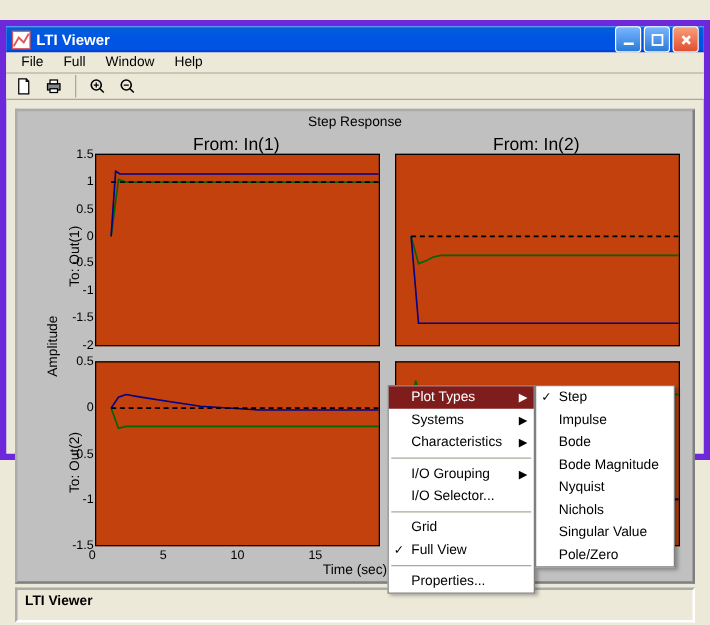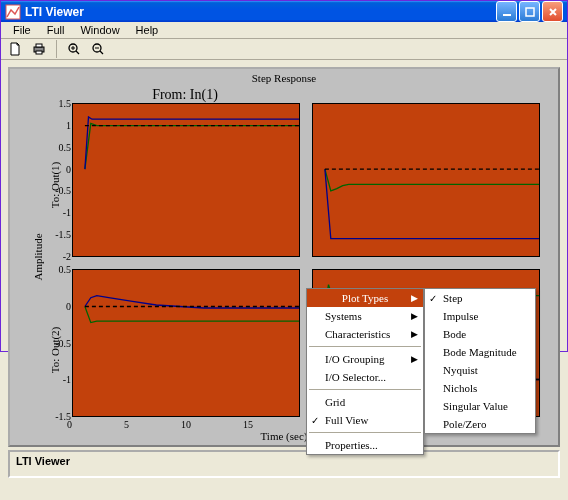--- a/index.html
+++ b/index.html
@@ -8,23 +8,24 @@
   font-size: 11px;
   background: #ece9d8;
   width: 568px;
   height: 500px;
   overflow: hidden;
 }
 .window {
   width: 568px;
   height: 352px;
   background: #ece9d8;
-  border: 1px solid #6d28d9;
+  border: 5px solid #6d28d9;
   display: flex;
   flex-direction: column;
+  margin-top: 16px;
 }
 .titlebar {
   height: 26px;
   background: linear-gradient(to bottom, #3a93ff 0%, #0060d8 8%, #0054e3 40%, #0054e3 88%, #003dd0 95%, #003dd0 100%);
   display: flex;
   align-items: center;
   padding: 0 4px;
   color: #fff;
   font-weight: bold;
   font-size: 12px;
@@ -93,21 +94,20 @@
 }
 .plotarea {
   background: #c0c0c0;
   border: 2px solid #fff;
   border-right-color: #808080;
   border-bottom-color: #808080;
   border-style: inset;
   width: 100%;
   height: 380px;
   position: relative;
-  font-family: Liberation Serif, serif;
 }
 .plot-title {
   position: absolute;
   top: 3px;
   left: 0;
   width: 100%;
   text-align: center;
   font-size: 11px;
 }
 .colhdr {
@@ -186,23 +186,22 @@
   position: absolute;
   left: 4px;
   font-size: 10px;
 }
 .cmenuitem .subarrow {
   position: absolute;
   right: 5px;
   font-size: 9px;
 }
 .cmenuitem.selected {
-  background: #c2410c;
+  background: #7f1d1d;
   color: #fff;
-  justify-content: center;
 }
 .cmenusep {
   height: 1px;
   margin: 3px 2px;
   background: #aca899;
 }
 .statusbar {
   height: 28px;
   margin-top: 3px;
   background: #ece9d8;
@@ -280,20 +279,21 @@
           <path d="M4 6h4" stroke="#000" stroke-width="1"></path>
         </svg>
     </span>
   </div>
 
   <div class="content">
     <div class="plotarea">
       <div class="plot-title">Step Response</div>
 
       <div class="colhdr" style="left:60px;width:230px">From: In(1)</div>
+      <div class="colhdr" style="left:300px;width:230px">From: In(2)</div>
 
       <div class="ylabel-outer">Amplitude</div>
       <div class="rowhdr" style="top:110px">To: Out(1)</div>
       <div class="rowhdr" style="top:275px">To: Out(2)</div>
       <div class="xlabel">Time (sec)</div>
 
       <div class="axes" id="ax0" style="left:62px;top:34px;width:228px;height:154px">
           <svg class="lineplot" viewBox="0 0 226 152" preserveAspectRatio="none">
             <path d="M11.9 65.1 L17.8 19.5 L23.8 21.7 L35.7 21.7 L47.6 21.7 L71.4 21.7 L130.8 21.7 L226.0 21.7" fill="none" stroke="#006400" stroke-width="1.3"></path>
             <path d="M11.9 65.1 L15.5 13.0 L19.0 15.2 L23.8 15.2 L35.7 15.2 L71.4 15.2 L130.8 15.2 L226.0 15.2" fill="none" stroke="#00008b" stroke-width="1.3"></path>

